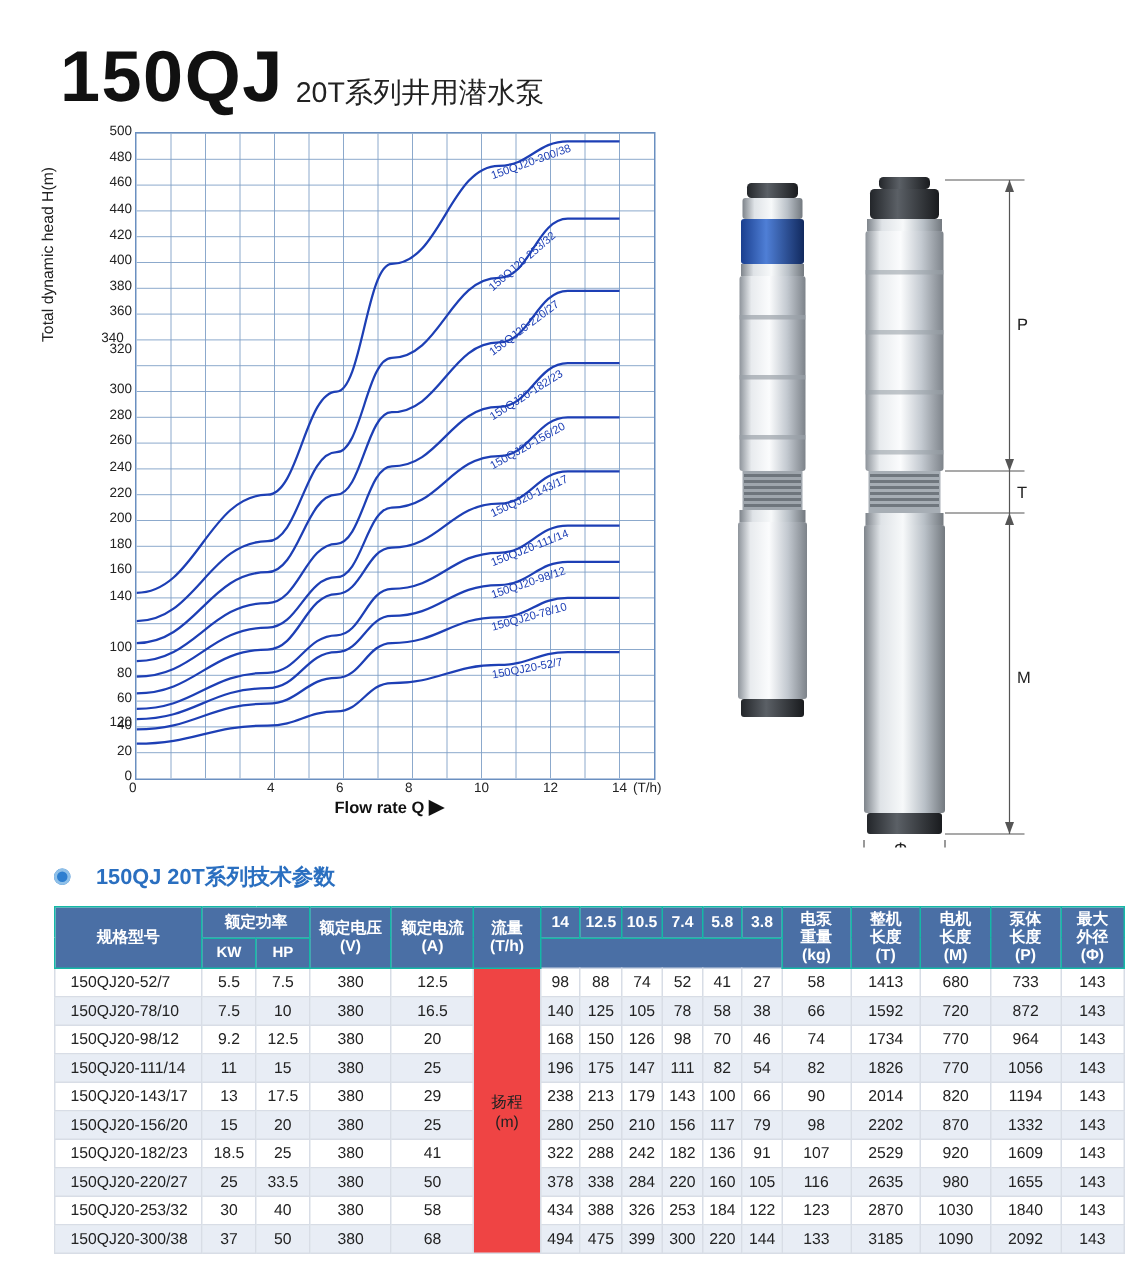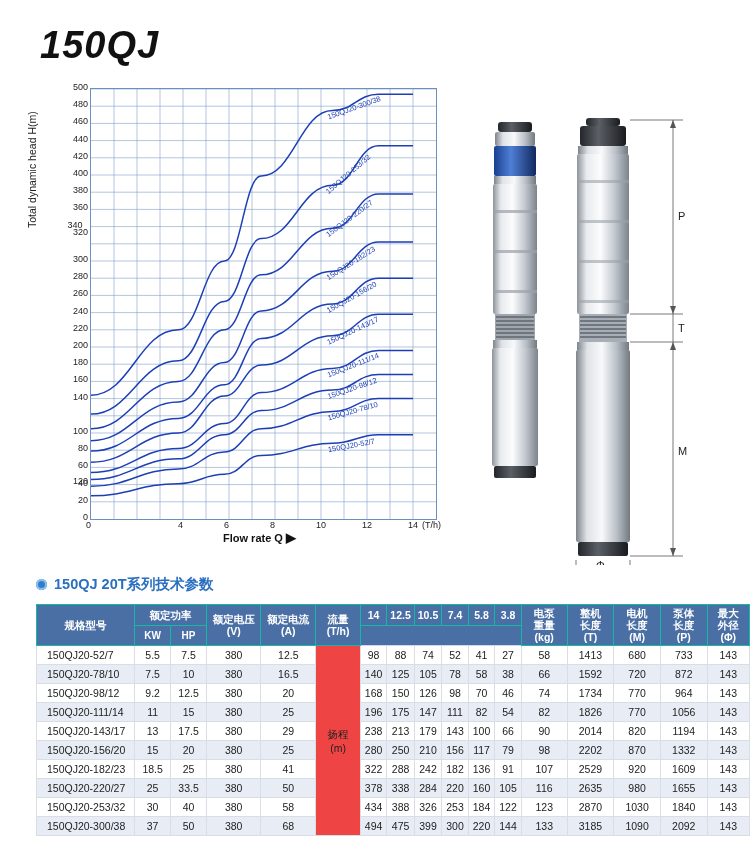--- a/index.html
+++ b/index.html
@@ -3,62 +3,63 @@
 <meta charset="utf-8">
 <style>
   html,body{margin:0;padding:0;}
   body{
     width:750px;height:849px;background:#ffffff;
     font-family:"Liberation Sans", sans-serif;
     color:#1a1a1a;position:relative;overflow:hidden;
   }
   
   .title-row{position:absolute;left:40px;top:24px;display:flex;align-items:flex-end;gap:8px;}
-  .title-main{font-size:38px;font-weight:bold;letter-spacing:1px;color:#111;font-family:"Liberation Sans",sans-serif;font-style:italic;}
+  .title-main{font-size:48px;font-weight:bold;letter-spacing:1px;color:#111;font-family:"Liberation Sans",sans-serif;}
   .title-sub{font-size:19px;color:#222;padding-bottom:4px;}
 
   
   .chart-wrap{position:absolute;left:28px;top:78px;width:440px;height:470px;}
   .chart-ylabel{
     position:absolute;left:-2px;top:150px;transform:rotate(-90deg);transform-origin:left top;
     font-size:10.5px;color:#222;white-space:nowrap;
   }
   .plot{position:absolute;left:62px;top:10px;width:345px;height:430px;border:1px solid #6a8fc0;background:#fff;}
   .plot svg{display:block;}
   .xlabel{position:absolute;left:195px;top:452px;font-size:11px;font-weight:bold;color:#111;}
   .ytick{position:absolute;right:0;font-size:9px;color:#222;text-align:right;width:26px;}
   .xtick{position:absolute;font-size:9px;color:#222;}
   .yticks{position:absolute;left:30px;top:10px;width:30px;height:430px;}
   .xticks{position:absolute;left:62px;top:442px;width:345px;height:14px;}
 
   
   .pumps{position:absolute;left:468px;top:60px;width:282px;height:505px;}
 
   
-  .section-head{position:absolute;left:36px;top:575px;display:flex;align-items:center;gap:7px;}
+  .section-head{position:absolute;left:36px;top:575px;display:flex;align-items:center;gap:17px;}
   .bullet{width:11px;height:11px;border-radius:50%;background:#2e7fd0;display:inline-block;box-shadow:inset 0 0 0 2px #8fc0e8;}
   .section-title{font-size:14.5px;font-weight:bold;color:#2a6fc0;}
 
   table.params{position:absolute;left:36px;top:604px;border-collapse:collapse;font-size:10.5px;}
   table.params th{
     background:#4a6fa5;color:#fff;font-weight:bold;border:1px solid #14b8a6;
     padding:2px 3px;text-align:center;line-height:1.15;
   }
   table.params td{
     border:1px solid #d8dde6;padding:3px 4px;text-align:center;color:#222;white-space:nowrap;
   }
   table.params tr.alt td{background:#e8edf5;}
   table.params td.model{text-align:left;padding-left:10px;}
   .th-kw{font-size:10px;}
 </style>
 </head>
 <body>
 
 <div class="title-row">
   <span class="title-main">150QJ</span>
+  <span class="title-sub">20T系列井用潜水泵</span>
 </div>
 
 <div class="chart-wrap">
   <div class="chart-ylabel">Total dynamic head H(m)</div>
   <div class="yticks" id="yticks">
       <div class="ytick" style="top: 424px;">0</div>
       <div class="ytick" style="top: 406.8px;">20</div>
       <div class="ytick" style="top: 389.6px;">40</div>
       <div class="ytick" style="top: 372.4px;">60</div>
       <div class="ytick" style="top: 355.2px;">80</div>

